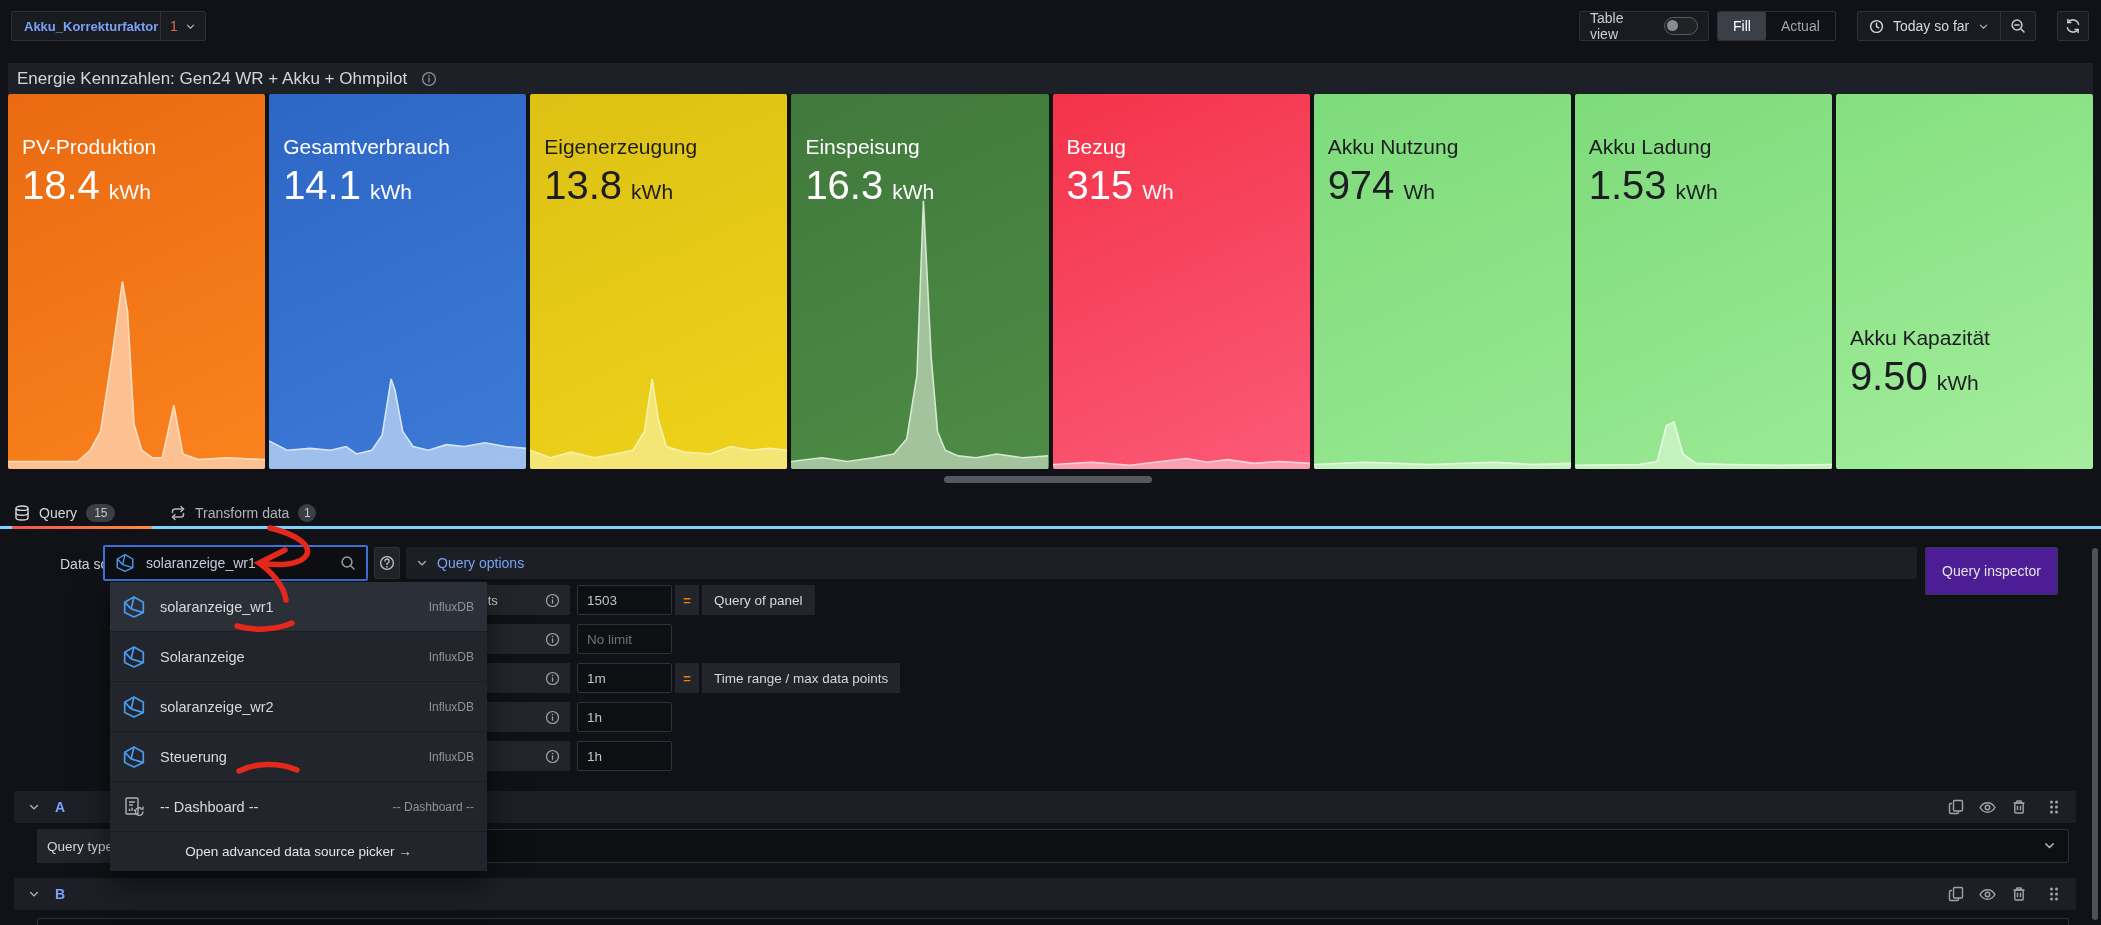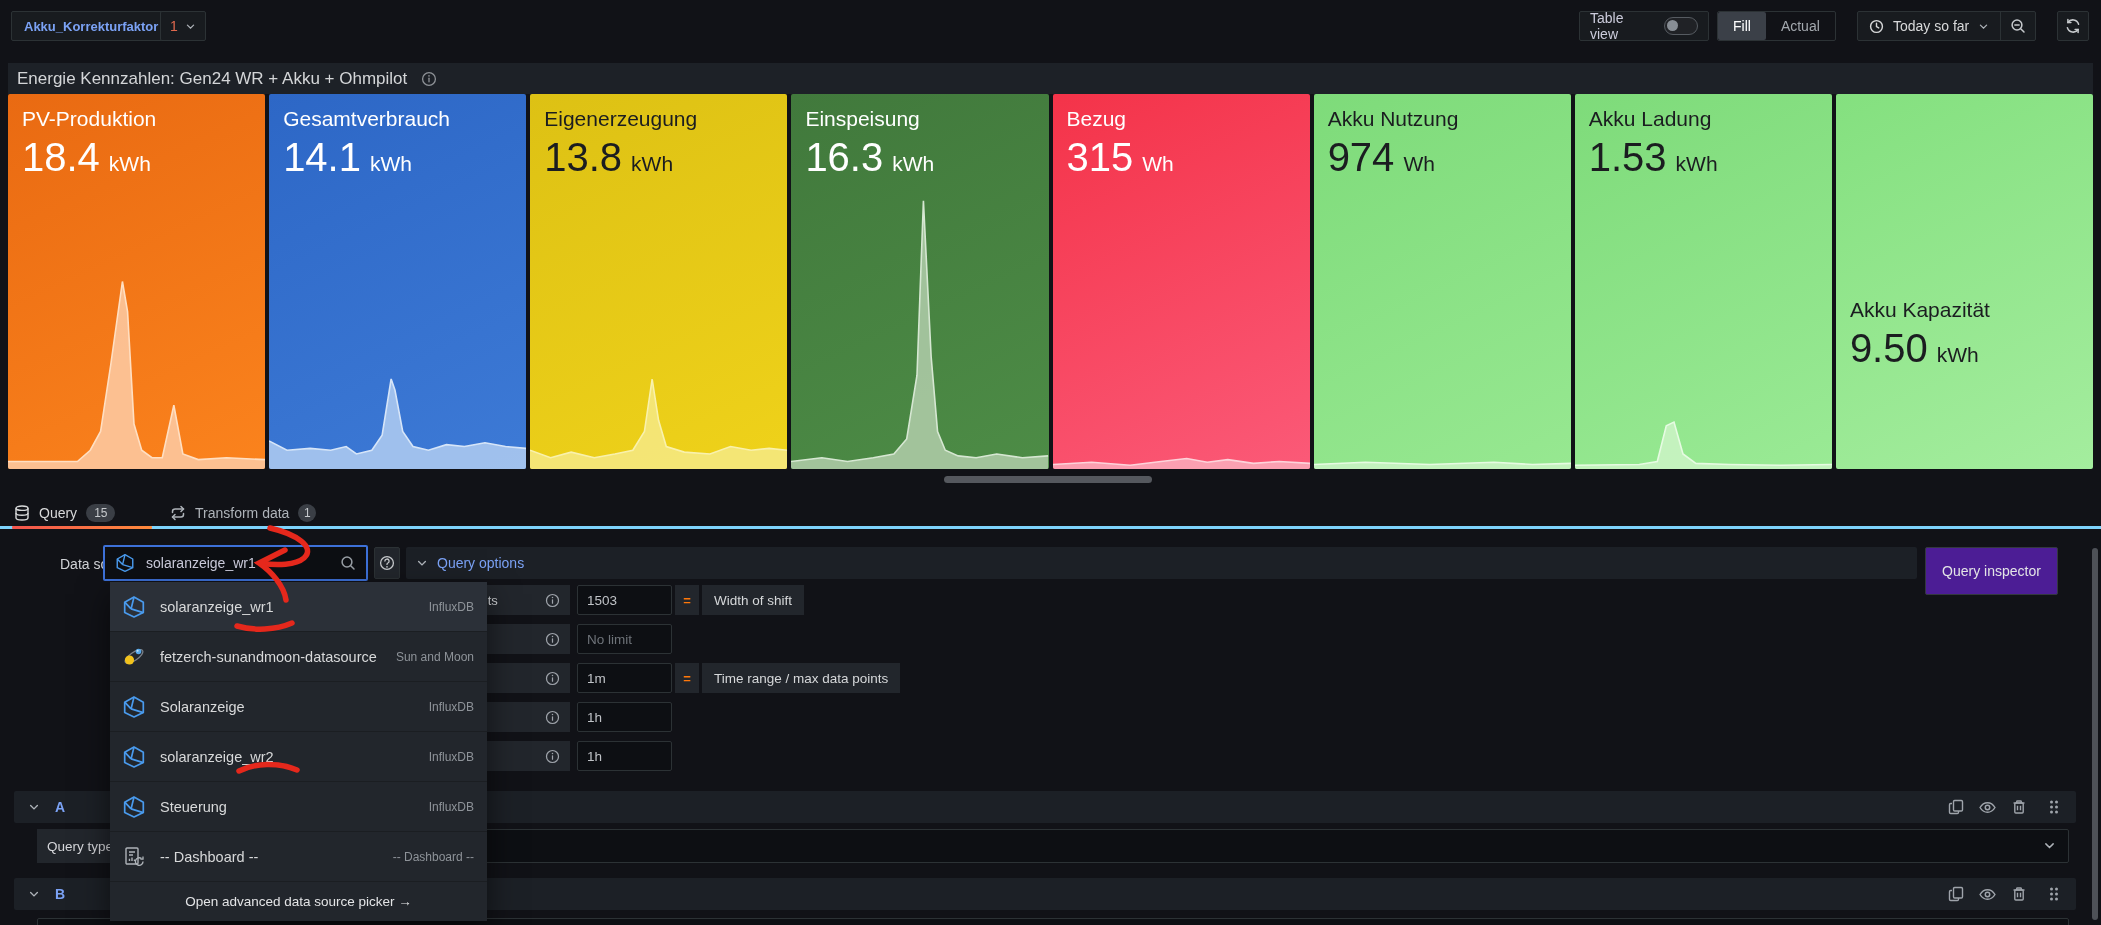--- a/index.html
+++ b/index.html
@@ -28,21 +28,21 @@
   
   #rowtitle{left:8px;top:63px;width:2085px;height:31px;background:#1d2127;display:flex;align-items:center;padding:0 9px;gap:14px;}
   #rowtitle .t{font-size:17px;font-weight:500;color:#d4d6d8;}
   #rowtitle .i{color:#8e9297;display:flex;}
 
   
   #panels{left:8px;top:94px;width:2085px;height:375px;display:flex;gap:4px;}
   .panel{flex:1;position:relative;border-radius:2px;overflow:hidden;}
   .spark{position:absolute;left:0;bottom:0;width:100%;height:100%;pointer-events:none;}
   .p-body{position:relative;padding:11px 14px;}
-  .p-title{font-size:21px;line-height:1.3;}
+  .p-title{font-size:21px;line-height:1.3;margin-top:28px;}
   .p-val{display:flex;align-items:baseline;gap:9px;margin-top:2px;}
   .p-val .num{font-size:40px;font-weight:500;line-height:1.15;}
   .p-val .unit{font-size:21px;font-weight:500;}
   .panel.low .p-body{padding-top:202px;}
   #hscroll{left:944px;top:476px;width:208px;height:7px;background:#55585e;border-radius:4px;}
 
   
   #tabbar{left:0;top:496px;width:2101px;height:33px;border-bottom:3px solid #7dd3fc;}
   .tab{position:absolute;top:0;height:33px;display:flex;align-items:center;gap:9px;font-size:14px;font-weight:500;}
   #tab-query{left:14px;color:#d8d9da;}
@@ -362,21 +362,21 @@
           <span class="ic">
             <svg width="15" height="15" viewBox="0 0 16 16" fill="none" stroke="currentColor" stroke-width="1.3">
               <circle cx="8" cy="8" r="6.4"></circle>
               <path d="M8 7.2v3.6" stroke-linecap="round"></path>
               <circle cx="8" cy="4.9" r="0.8" fill="currentColor" stroke="none"></circle>
             </svg>
           </span>
         </div>
         <div class="qo-input">1503</div>
         <div class="qo-eq">=</div>
-        <div class="qo-desc">Width of shift</div>
+        <div class="qo-desc">Query of panel</div>
       </div>
       <div class="qo-row">
         <div class="qo-label">
           <span>Min interval</span>
           <span class="ic">
             <svg width="15" height="15" viewBox="0 0 16 16" fill="none" stroke="currentColor" stroke-width="1.3">
               <circle cx="8" cy="8" r="6.4"></circle>
               <path d="M8 7.2v3.6" stroke-linecap="round"></path>
               <circle cx="8" cy="4.9" r="0.8" fill="currentColor" stroke="none"></circle>
             </svg>
@@ -531,32 +531,20 @@
           <svg width="24" height="24" viewBox="0 0 24 24" fill="none" stroke="#4a9bee" stroke-width="1.7" stroke-linejoin="round">
             <path d="M12 2l9.3 5.2v10.4L12 22 2.7 17.6V7.2z"></path>
             <path d="M12 2L9.1 13.9M2.7 7.2l6.4 6.7m0 0l12.2 3.7"></path>
           </svg>
         </span>
         <span class="dd-name">solaranzeige_wr1</span>
         <span class="dd-type">InfluxDB</span>
       </div>
       <div class="dd-item">
         <span class="dd-ic">
-          <svg width="24" height="24" viewBox="0 0 24 24">
-            <ellipse cx="12" cy="11.5" rx="10.5" ry="4" fill="none" stroke="#7d828a" stroke-width="1.2" transform="rotate(-35 12 11.5)"></ellipse>
-            <circle cx="7.5" cy="15" r="4.6" fill="#f2c21c"></circle>
-            <circle cx="16.5" cy="6.5" r="2.8" fill="#57a7e8"></circle>
-            <circle cx="15.6" cy="5.8" r="1" fill="#bfe0f7"></circle>
-          </svg>
-        </span>
-        <span class="dd-name">fetzerch-sunandmoon-datasource</span>
-        <span class="dd-type">Sun and Moon</span>
-      </div>
-      <div class="dd-item">
-        <span class="dd-ic">
           <svg width="24" height="24" viewBox="0 0 24 24" fill="none" stroke="#4a9bee" stroke-width="1.7" stroke-linejoin="round">
             <path d="M12 2l9.3 5.2v10.4L12 22 2.7 17.6V7.2z"></path>
             <path d="M12 2L9.1 13.9M2.7 7.2l6.4 6.7m0 0l12.2 3.7"></path>
           </svg>
         </span>
         <span class="dd-name">Solaranzeige</span>
         <span class="dd-type">InfluxDB</span>
       </div>
       <div class="dd-item">
         <span class="dd-ic">

